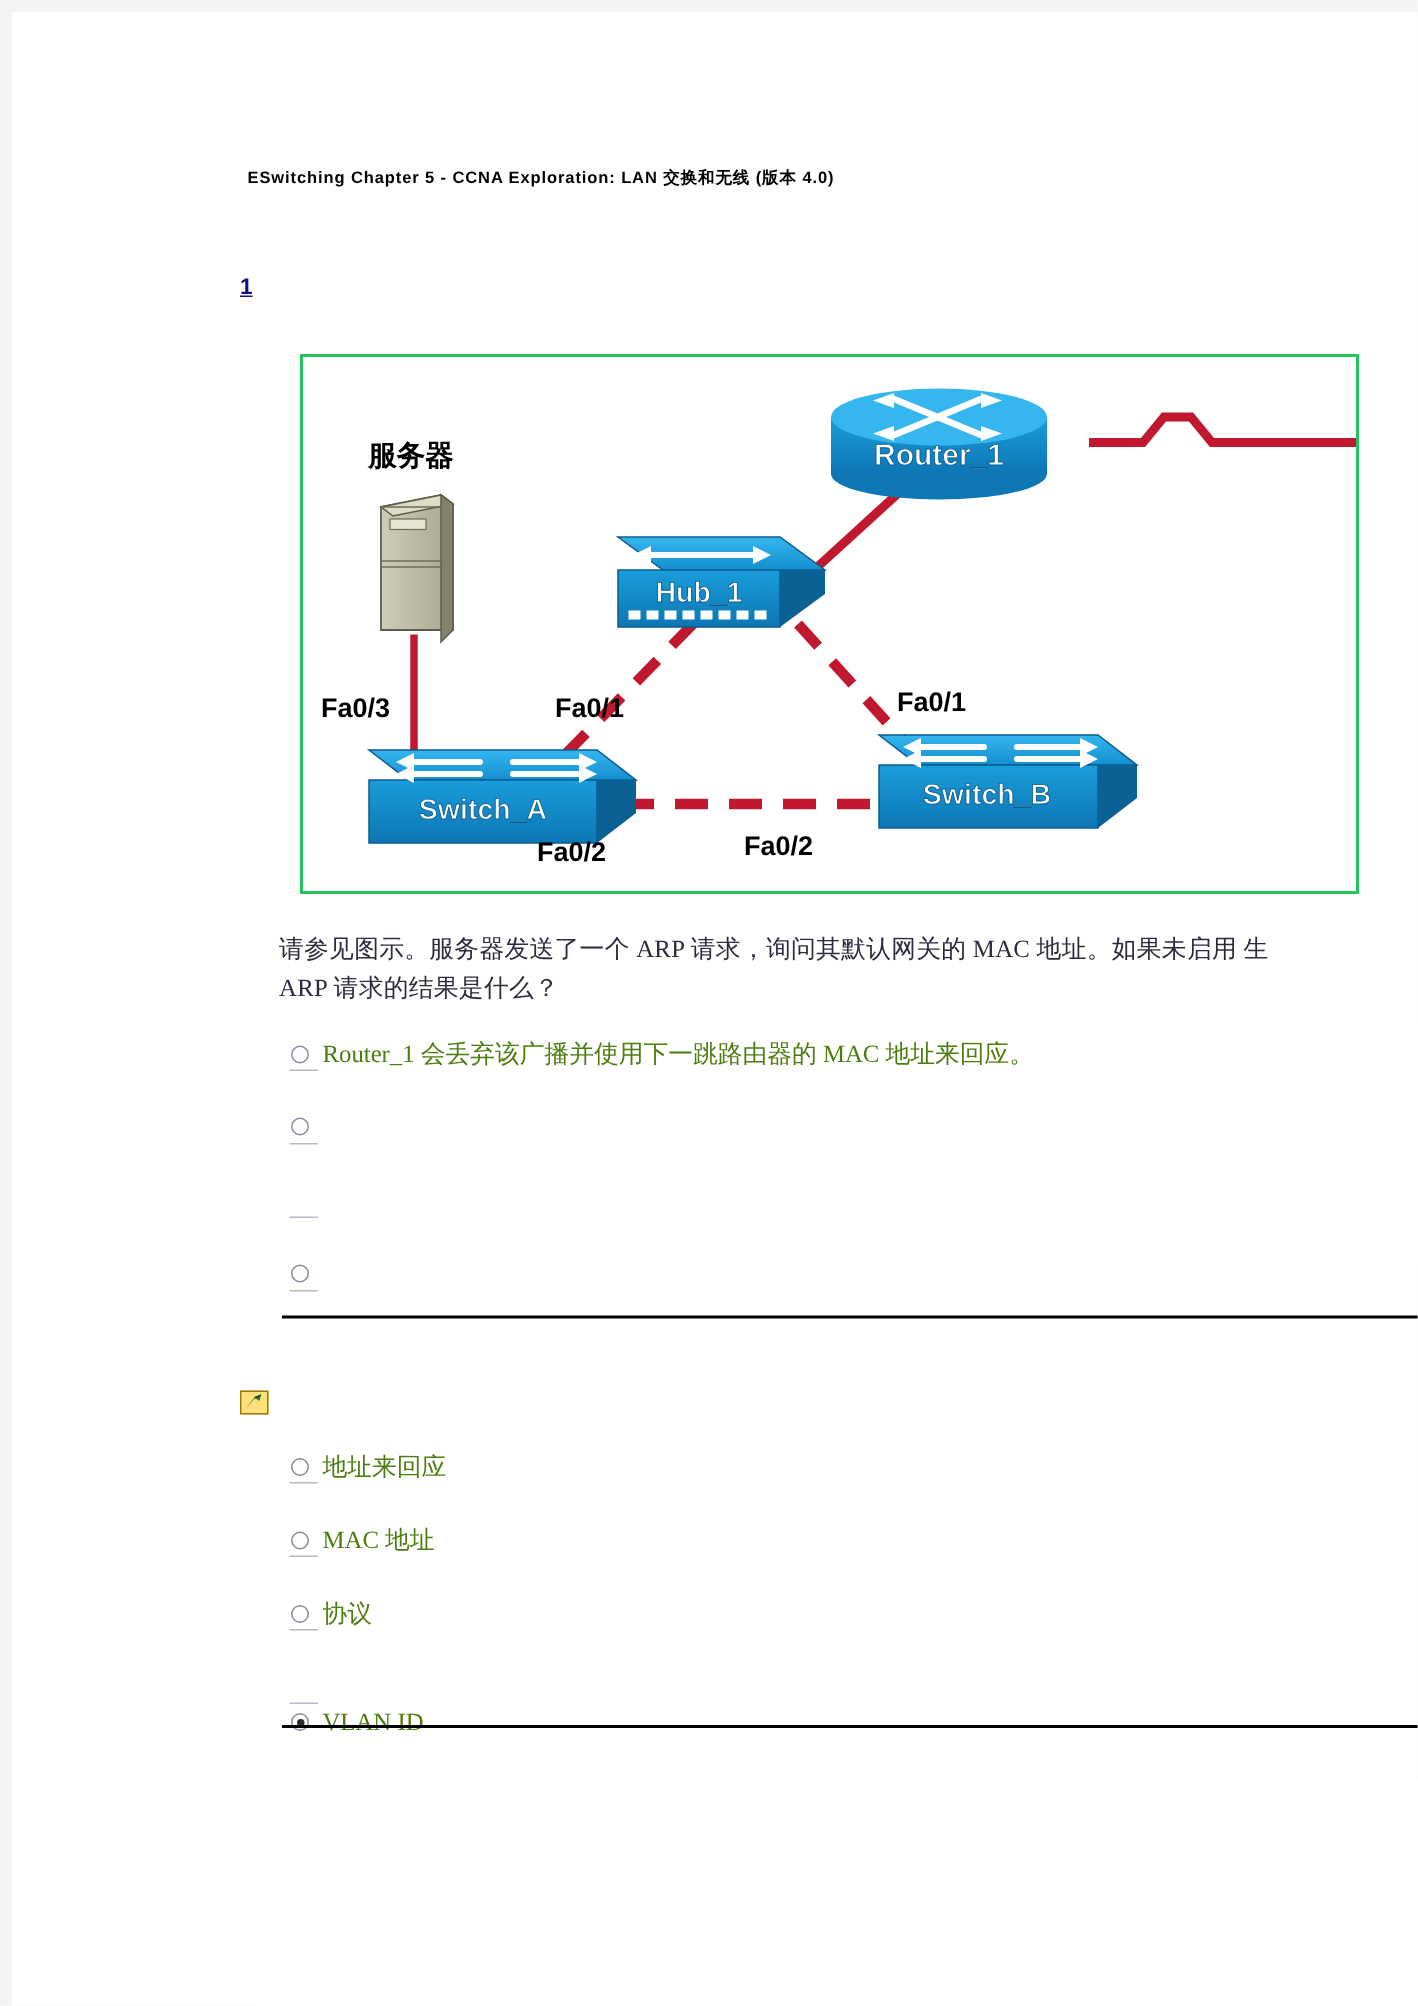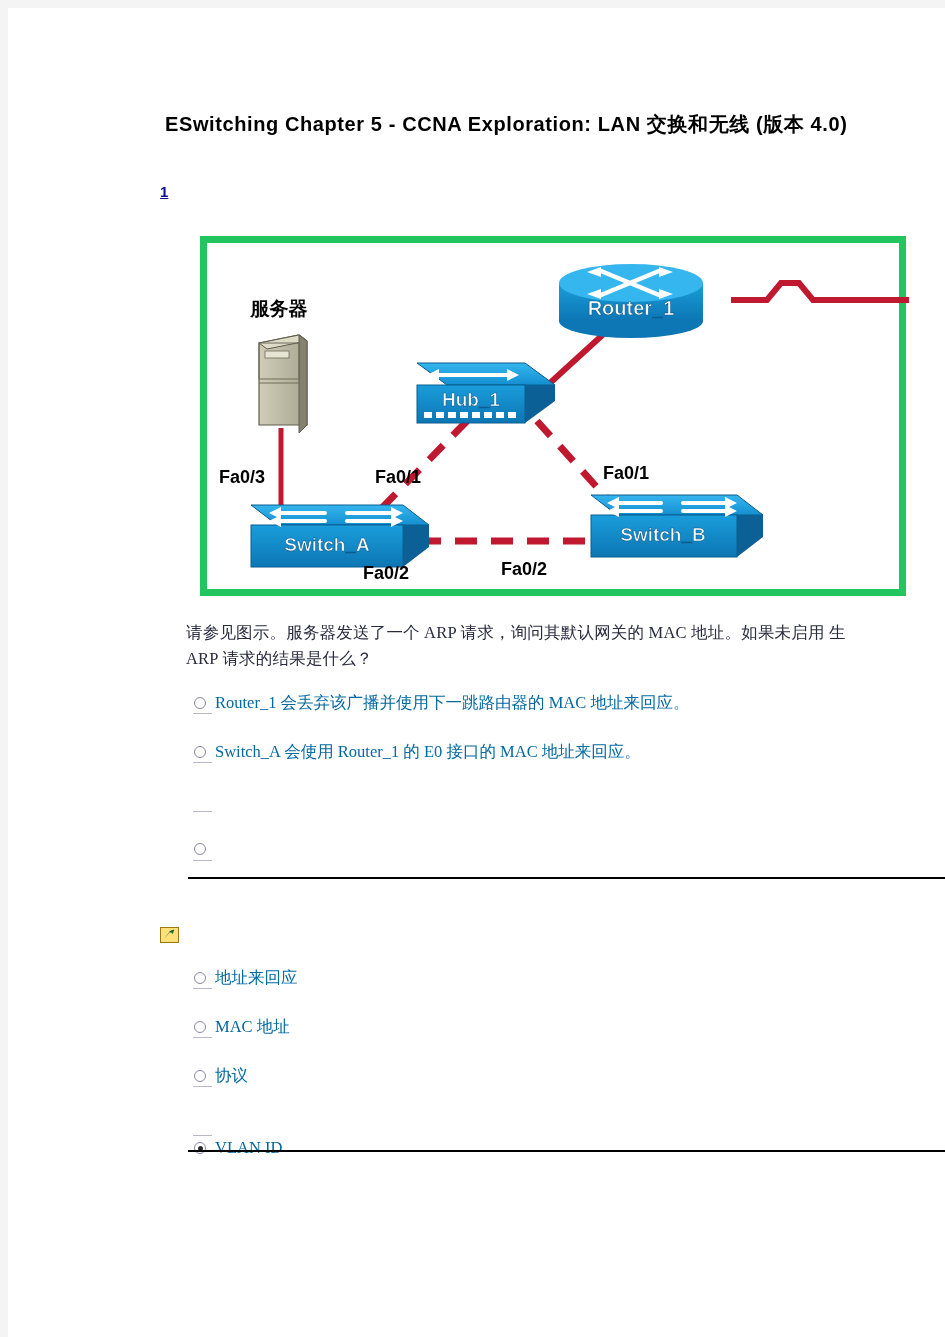--- a/index.html
+++ b/index.html
@@ -21,21 +21,21 @@
     height: 1329px;
     background: #ffffff;
     overflow: hidden;
   }
   .doc-title {
     position: absolute;
     left: 157px;
     top: 103px;
     font-family: "Liberation Sans", sans-serif;
     font-weight: bold;
-    font-size: 20px;
+    font-size: 11px;
     color: #000000;
     letter-spacing: 0.6px;
     white-space: nowrap;
   }
   .q-number-1 {
     position: absolute;
     left: 152px;
     top: 175px;
     font-family: "Liberation Sans", sans-serif;
     font-weight: bold;
@@ -44,21 +44,21 @@
     text-decoration: underline;
   }
 
   
   .diagram {
     position: absolute;
     left: 192px;
     top: 228px;
     width: 706px;
     height: 360px;
-    border: 7px solid #22c55e;
+    border: 2px solid #22c55e;
     background: #ffffff;
     box-sizing: border-box;
   }
   .diagram svg { display: block; }
 
   
   .q-body {
     position: absolute;
     font-family: "Liberation Serif", serif;
     font-size: 16.5px;
@@ -69,21 +69,21 @@
     left: 178px;
     top: 612px;
     width: 790px;
     letter-spacing: 0.2px;
   }
   .opt {
     position: absolute;
     left: 186px;
     font-family: "Liberation Serif", serif;
     font-size: 16.5px;
-    color: #0369a1;
+    color: #4d7c0f;
     white-space: nowrap;
   }
   .radio {
     display: inline-block;
     width: 12px;
     height: 12px;
     border: 1px solid #8a8a9e;
     border-radius: 50%;
     background: #fdfdfd;
     vertical-align: -1px;
@@ -282,21 +282,21 @@
     <div>请参见图示。服务器发送了一个 ARP 请求，询问其默认网关的 MAC 地址。如果未启用 生</div>
     <div>ARP 请求的结果是什么？</div>
   </div>
 
   <div class="opt" style="top:684px">
     <span class="radio"></span><span>Router_1 会丢弃该广播并使用下一跳路由器的 MAC 地址来回应。</span>
   </div>
   <div class="radio-underline" style="top:705px"></div>
 
   <div class="opt" style="top:733px">
-    <span class="radio"></span><span>Switch_A 会使用 Router_1 的 E0 接口的 MAC 地址来回应。</span>
+    <span class="radio"></span>
   </div>
   <div class="radio-underline" style="top:754px"></div>
 
   <div class="radio-underline" style="top:803px"></div>
 
   <div class="opt" style="top:831px">
     <span class="radio"></span>
   </div>
   <div class="radio-underline" style="top:852px"></div>
 

